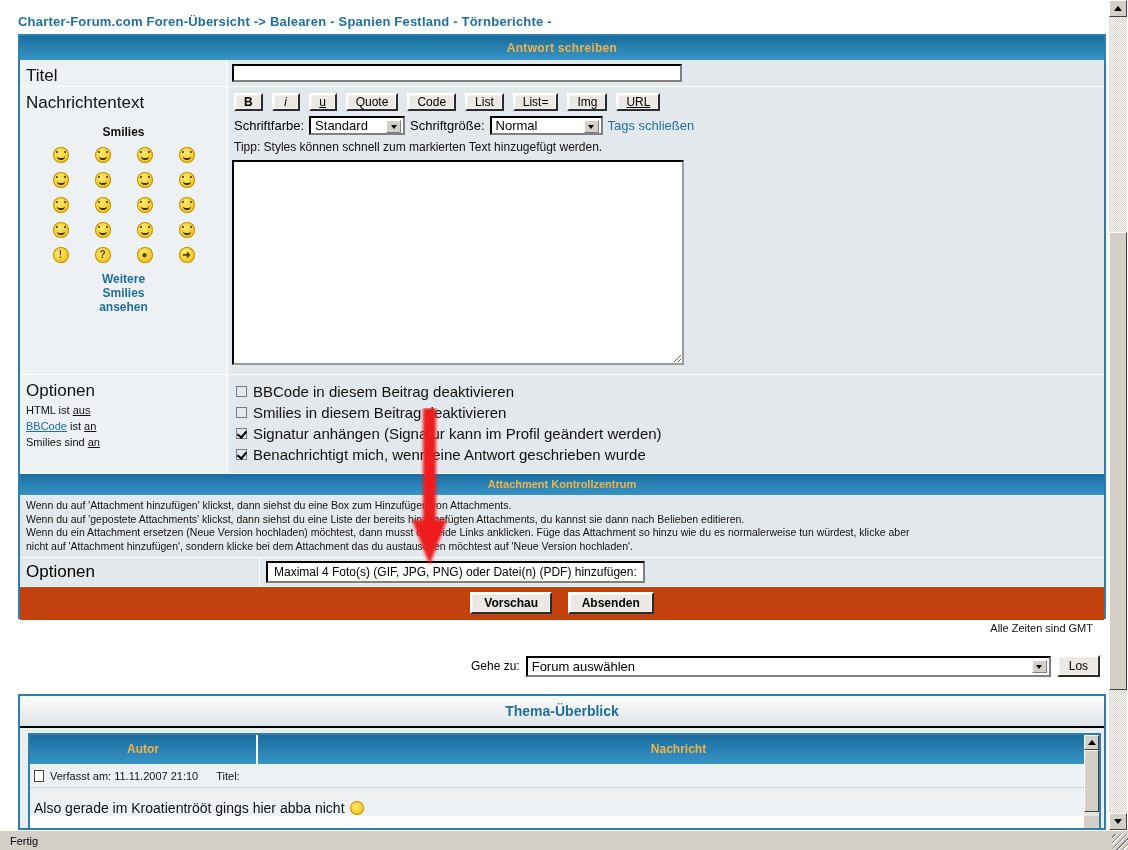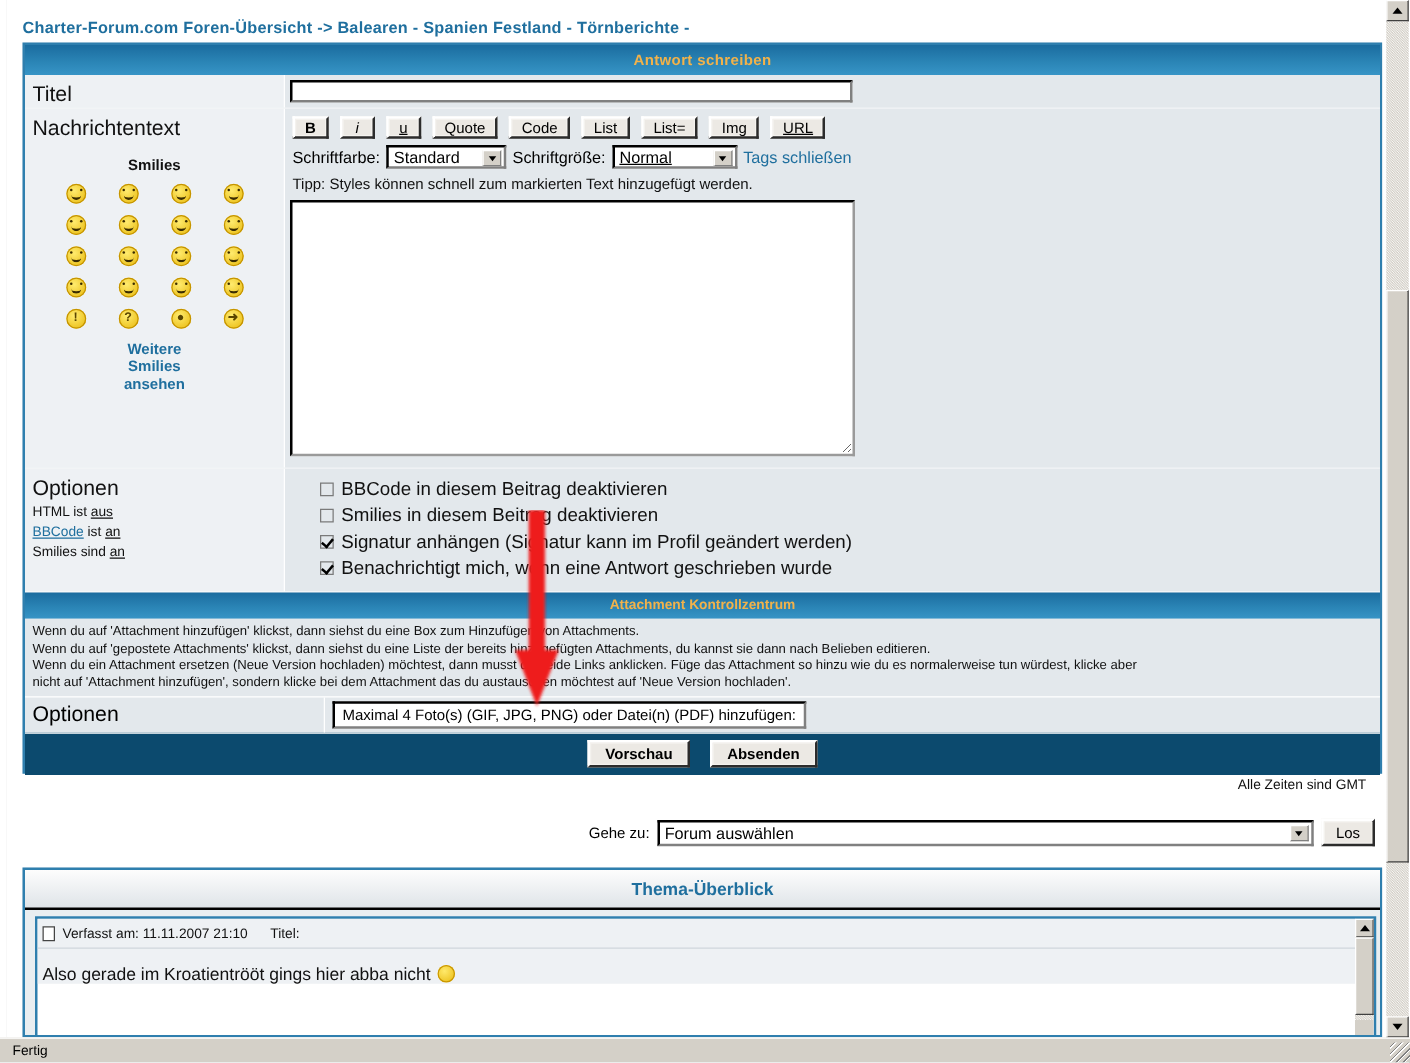--- a/index.html
+++ b/index.html
@@ -84,37 +84,37 @@
   .msgbox{margin:6px 0 6px 4px;width:452px;height:205px;background:#fff;
     border:2px solid #000;border-right-color:#9a9a9a;border-bottom-color:#9a9a9a;box-sizing:border-box;}
 
   
   .opt-left{padding:6px 0 8px 6px;}
   .opt-left .h{font-size:17px;color:#111;}
   .opt-left .s{font-size:11px;color:#111;line-height:14px;margin-top:2px;}
   .opt-left .s a{color:#1f6f9e;}
   .opt-left u{text-decoration:underline;}
   .checks{padding:6px 0 8px 8px;}
-  .ck{display:flex;align-items:center;gap:6px;font-size:15px;color:#111;height:21px;margin-left:20px;}
+  .ck{display:flex;align-items:center;gap:6px;font-size:15px;color:#111;height:21px;}
   .box{width:11px;height:11px;border:1px solid #7a7a7a;background:#e3e8ec;box-sizing:border-box;
     position:relative;flex:0 0 auto;}
   .box.on:after{content:"";position:absolute;left:2px;top:0px;width:4px;height:7px;
     border:solid #000;border-width:0 2px 2px 0;transform:rotate(40deg);}
 
   
   .att-hdr{height:21px;background:linear-gradient(to bottom,#1b6c9f 0%,#2a84b5 55%,#3794c6 100%);
     color:#f2b24a;font-size:11px;font-weight:bold;text-align:center;line-height:21px;}
   .att-body{background:#e3e8ec;padding:4px 6px 4px 6px;}
   .att-body p{margin:0;font-size:10.5px;line-height:13.5px;color:#111;white-space:nowrap;}
   .att-opt{display:flex;align-items:center;background:#e3e8ec;border-top:1px solid #fff;}
   .att-opt .l{width:240px;box-sizing:border-box;font-size:17px;padding:4px 0 4px 6px;border-right:1px solid #fff;}
   .att-file{margin-left:6px;border:2px solid #000;border-right-color:#808080;border-bottom-color:#808080;
     background:#fff;font-size:12px;padding:2px 6px;box-sizing:border-box;}
 
-  .submitrow{background:#0c4a6e;border-top:1px solid #fff;text-align:center;padding:5px 0 6px;}
+  .submitrow{background:#c2410c;border-top:1px solid #fff;text-align:center;padding:5px 0 6px;}
   .sbtn{display:inline-block;background:#ece9e4;border:2px outset #fff;border-right-color:#808080;border-bottom-color:#808080;
     box-shadow:inset 0 0 0 1px #f4f2ee;font-size:12px;font-weight:bold;padding:2px 12px;margin:0 6px;color:#000;}
 
   .gmt{position:absolute;right:13px;top:622px;font-size:11px;color:#111;}
   .goto{position:absolute;left:466px;top:655px;display:flex;align-items:center;gap:6px;font-size:12px;}
   .goto .sel{width:525px;height:21px;font-size:13px;}
   .losbtn{background:#ece9e4;border:2px outset #fff;border-right-color:#808080;border-bottom-color:#808080;
     box-shadow:inset 0 0 0 1px #f4f2ee;font-size:12px;padding:2px 10px;}
 
   
@@ -291,21 +291,21 @@
 
               <div class="selrow">
                 <span>Schriftfarbe:</span>
                 <span class="sel" style="width:96px;">
                   <span>Standard</span>
                   <span class="ar">
                       <i></i>
                     </span>
                 </span>
                 <span>Schriftgröße:</span>
-                <span class="sel" style="width:100px;text-decoration:underline;">
+                <span class="sel" style="width:113px;">
                   <span>Normal</span>
                   <span class="ar">
                       <i></i>
                     </span>
                 </span>
                 <span class="tagclose">Tags schließen</span>
               </div>
 
               <div class="tipp">Tipp: Styles können schnell zum markierten Text hinzugefügt werden.</div>
             </div>
@@ -378,20 +378,24 @@
           <span class="ar">
               <i></i>
             </span>
         </span>
         <span class="losbtn">Los</span>
       </div>
 
       <div class="thema">
         <div class="t">Thema-Überblick</div>
         <div class="thinner">
+          <div class="thead">
+            <div class="a">Autor</div>
+            <div class="n">Nachricht</div>
+          </div>
           <div class="trow">
             <div class="n">
               <div class="pmeta">
                 <span class="pdoc"></span>
                 <span>Verfasst am: 11.11.2007 21:10</span>
                 <span style="padding-left:12px">Titel:</span>
               </div>
               <div class="pbody">
                 <span>Also gerade im Kroatientrööt gings hier abba nicht</span>
                 <span style="display:inline-block;width:14px;height:14px;border-radius:50%;background:radial-gradient(circle at 40% 35%,#ffe96b,#e8b80a);box-shadow:inset 0 0 0 1px #c99600;"></span>

